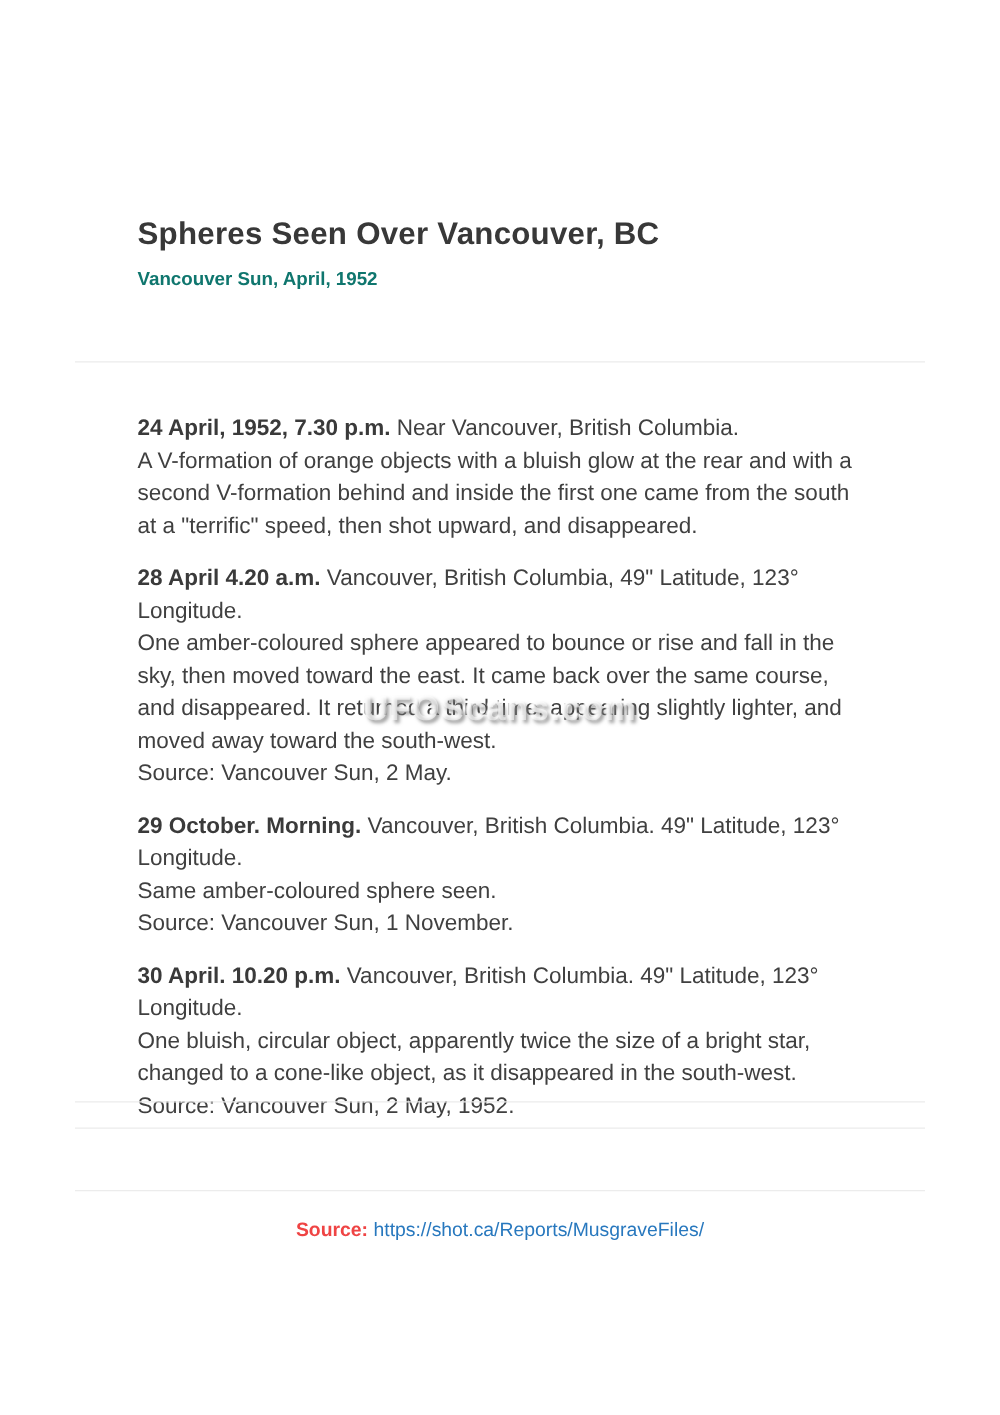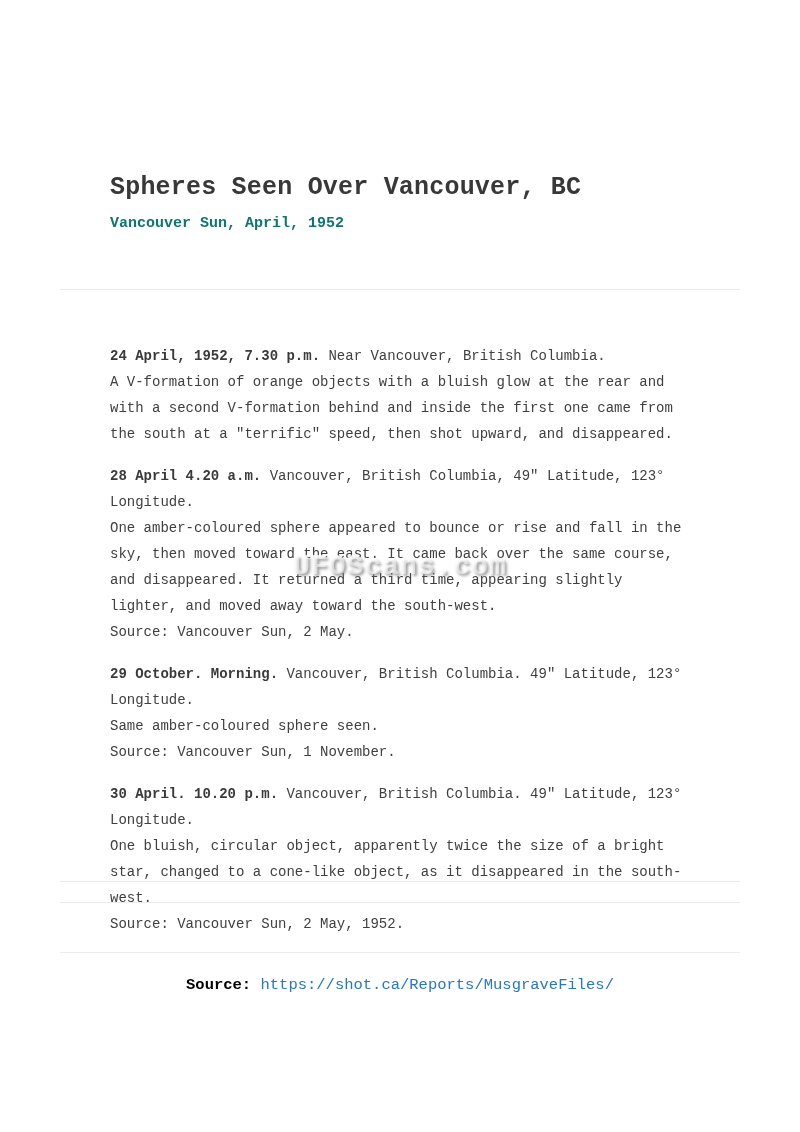--- a/index.html
+++ b/index.html
@@ -6,21 +6,21 @@
     margin: 0;
     padding: 0;
     background: #ffffff;
   }
   .page {
     position: relative;
     width: 800px;
     height: 1132px;
     background: #ffffff;
     overflow: hidden;
-    font-family: Liberation Mono, monospace;
+    font-family: Liberation Sans, sans-serif;
     color: #3d3d3d;
   }
   .doc-title {
     position: absolute;
     left: 110px;
     top: 156px;
     font-size: 25px;
     font-weight: bold;
     color: #383838;
     letter-spacing: 0.2px;
@@ -40,23 +40,23 @@
     height: 0;
     border-top: 1px solid #ececec;
   }
   .divider.d-top    { top: 289px; }
   .divider.d-bot-1  { top: 881px; }
   .divider.d-bot-2  { top: 902px; }
   .divider.d-bot-3  { top: 952px; }
   .content {
     position: absolute;
     left: 110px;
-    top: 343px;
+    top: 329px;
     width: 582px;
-    font-size: 14px;
+    font-size: 18px;
     line-height: 26px;
     color: #404040;
   }
   .report {
     margin: 0 0 16px 0;
   }
   .report strong {
     font-weight: bold;
     color: #3a3a3a;
   }
@@ -79,21 +79,21 @@
     position: absolute;
     left: 0;
     top: 976px;
     width: 800px;
     text-align: center;
     font-size: 15.5px;
     color: #444444;
   }
   .footer-source .label {
     font-weight: bold;
-    color: #000000;
+    color: #ef4444;
     margin-top: 38px;
   }
   .footer-source a {
     color: #2878be;
     text-decoration: none;
   }
 </style>
 </head>
 <body>
 

